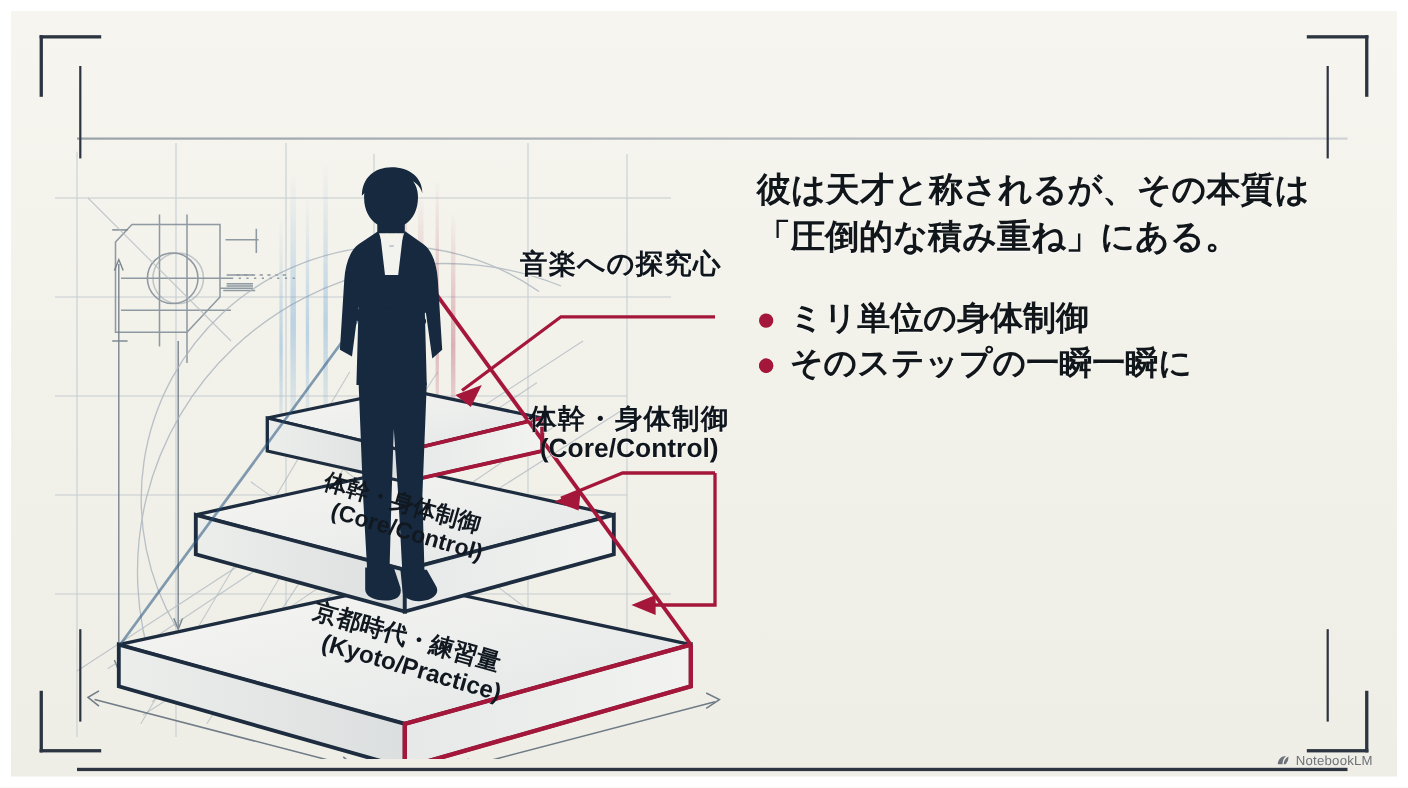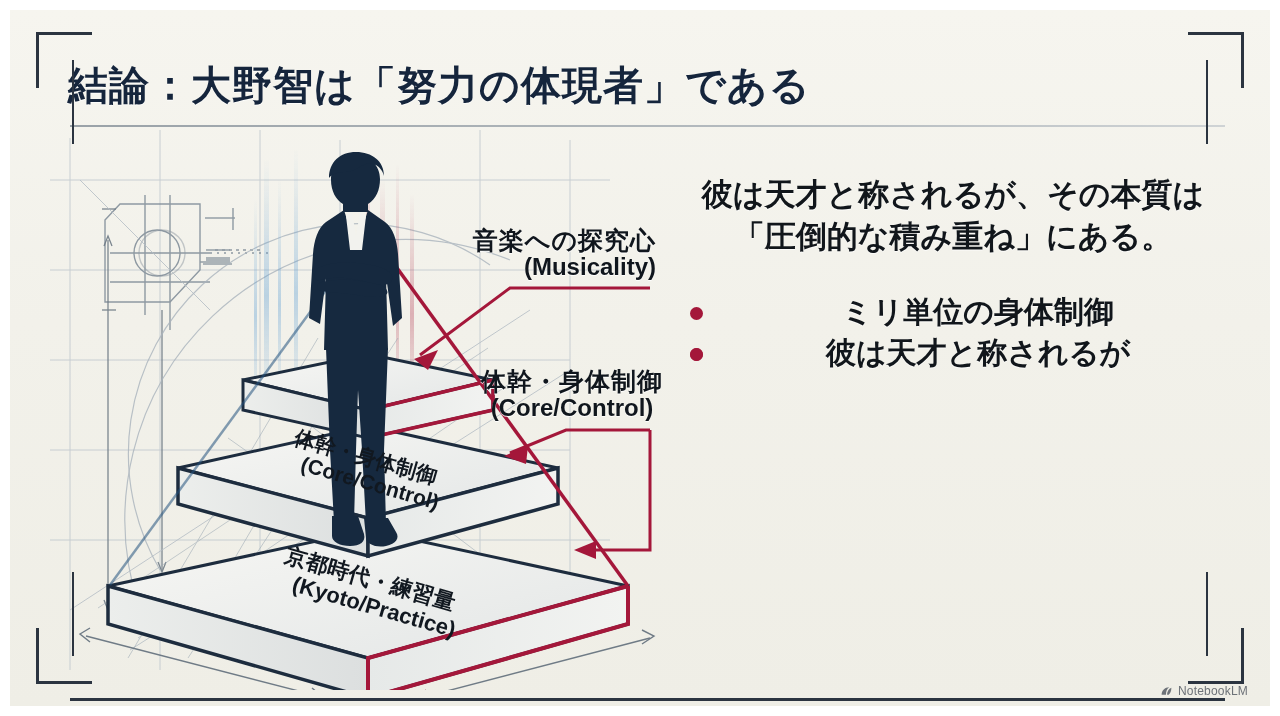--- a/index.html
+++ b/index.html
@@ -76,23 +76,22 @@
     line-height:1.12;
     text-shadow:0 1px 0 rgba(255,255,255,.85);
   }
   .callout .jp{font-size:25px;letter-spacing:1px;display:block;}
   .callout .en{font-size:24px;letter-spacing:0px;display:block;}
   #callout-musicality{left:440px;top:216px;width:206px;text-align:right;}
   #callout-core{left:462px;top:357px;width:200px;}
 
   
   .right{
-    position:absolute;left:668px;top:164px;width:560px;
+    position:absolute;left:668px;top:142px;width:560px;
     z-index:20;
-    text-align:center;
   }
   .para{
     font-size:31px;font-weight:bold;line-height:1.34;
     color:#11161b;letter-spacing:0px;
     text-shadow:0 1px 0 rgba(255,255,255,.7);
   }
   .para.p1{margin:0 0 34px 10px;width:530px;}
   .para.p2{margin:0 0 26px 10px;width:540px;}
   .bullets{list-style:none;margin:0;padding:0 0 0 6px;}
   .bullets li{
@@ -322,21 +321,20 @@
         <path d="M404 349 L428 340 L418 360 Z" fill="#a4173a" stroke="none"></path>
 
         <polyline points="640,420 556,420 500,443"></polyline>
         <path d="M494 446 L518 436 L516 454 Z" fill="#a4173a" stroke="none"></path>
 
         <polyline points="640,420 640,540 570,540"></polyline>
         <path d="M564 540 L586 531 L586 549 Z" fill="#a4173a" stroke="none"></path>
       </g>
     </svg>
 
-    <div class="title">結論：大野智は「努力の体現者」である</div>
     <div class="title-rule"></div>
     <div class="footer-rule"></div>
 
     <div class="bracket" id="bk-tl" style="left:26px;top:22px;width:56px;height:56px;">
       <i class="h" style="left:0;top:0;width:56px;"></i>
       <i class="v" style="left:0;top:0;height:56px;"></i>
     </div>
     <div class="tick" style="left:62px;top:50px;width:2px;height:84px;"></div>
 
     <div class="bracket" id="bk-tr" style="right:26px;top:22px;width:56px;height:56px;">
@@ -352,41 +350,40 @@
     <div class="tick" style="left:62px;bottom:50px;width:2px;height:84px;"></div>
 
     <div class="bracket" id="bk-br" style="right:26px;bottom:22px;width:56px;height:56px;">
       <i class="h" style="right:0;bottom:0;width:56px;"></i>
       <i class="v" style="right:0;bottom:0;height:56px;"></i>
     </div>
     <div class="tick" style="right:62px;bottom:50px;width:2px;height:84px;"></div>
 
     <div class="callout" id="callout-musicality">
       <span class="jp">音楽への探究心</span>
-      <span class="en">(Musicality)</span>
     </div>
 
     <div class="callout" id="callout-core">
       <span class="jp">体幹・身体制御</span>
       <span class="en">(Core/Control)</span>
     </div>
 
     <div class="right">
       <p class="para p1">彼は天才と称されるが、その本質は「圧倒的な積み重ね」にある。</p>
       <ul class="bullets">
         <li>
           <span class="dot"></span>
           <span>ミリ単位の身体制御</span>
         </li>
         <li>
           <span class="dot"></span>
         </li>
         <li>
           <span class="dot"></span>
-          <span>彼は天才と称されるが</span>
+          <span>そのステップの一瞬一瞬に</span>
         </li>
       </ul>
     </div>
 
     <div class="watermark">
       <svg width="13" height="13" viewBox="0 0 24 24">
         <path d="M3 18 C3 10 9 4 17 4 C13 7 11 11 11 18 Z" fill="#6d7278"></path>
         <path d="M13 18 C13 12 16 7 21 5 C21 11 19 15 16 18 Z" fill="#6d7278"></path>
       </svg>
       <span class="wm-label">NotebookLM</span>

